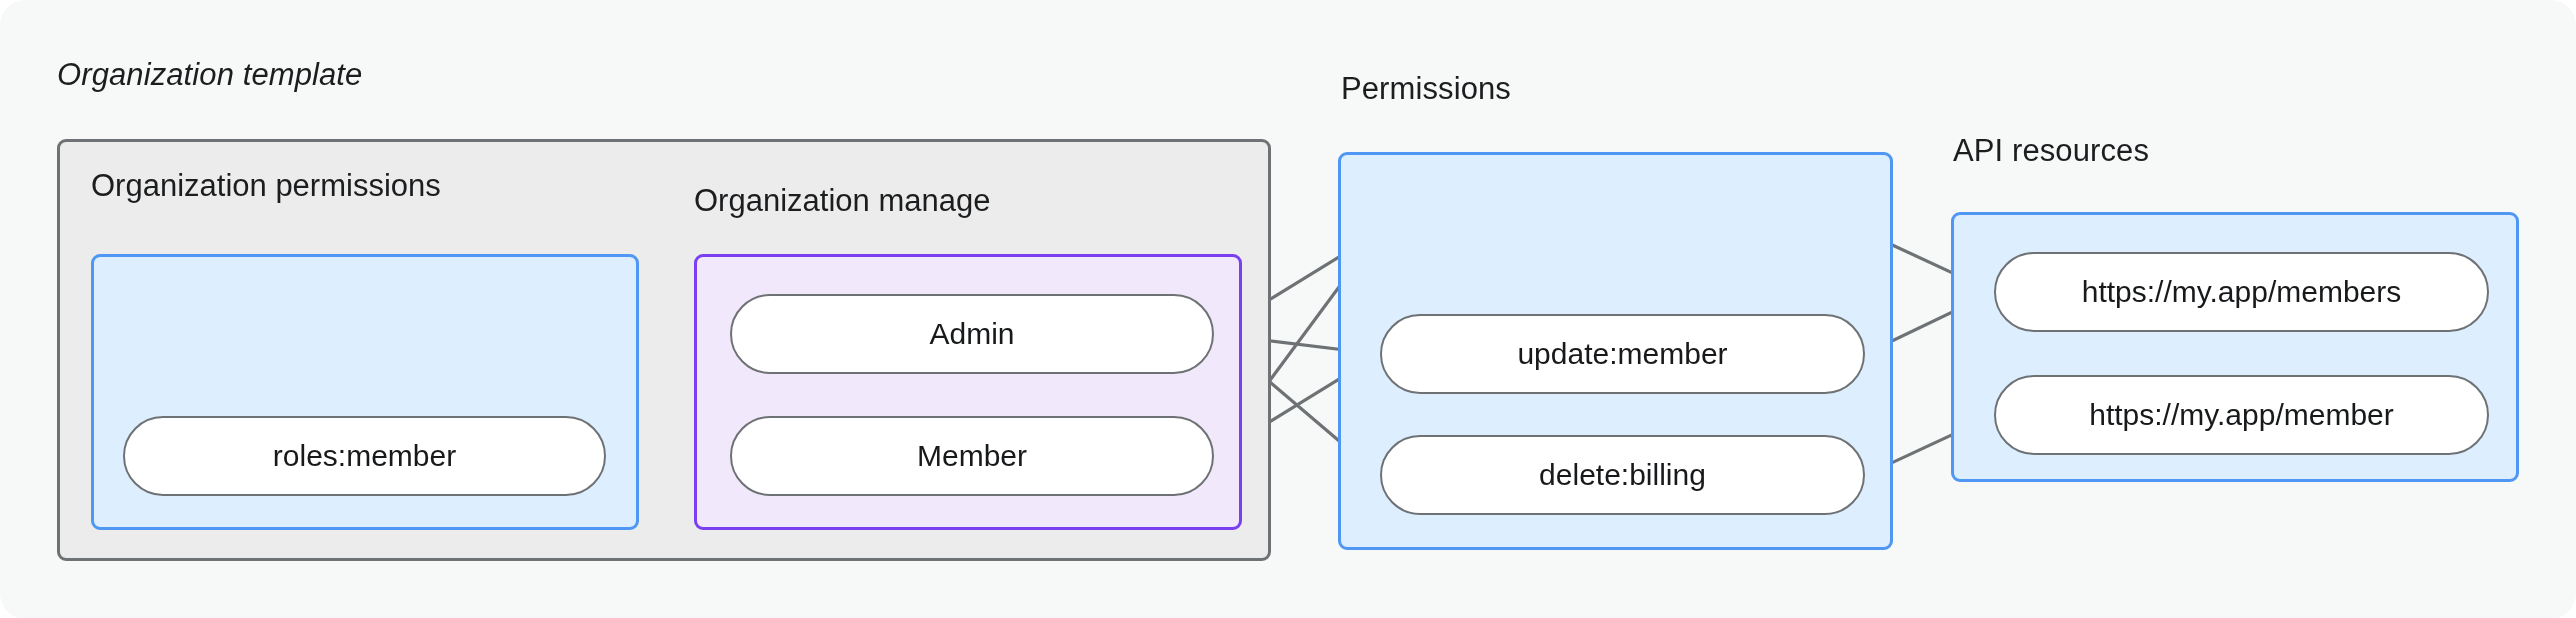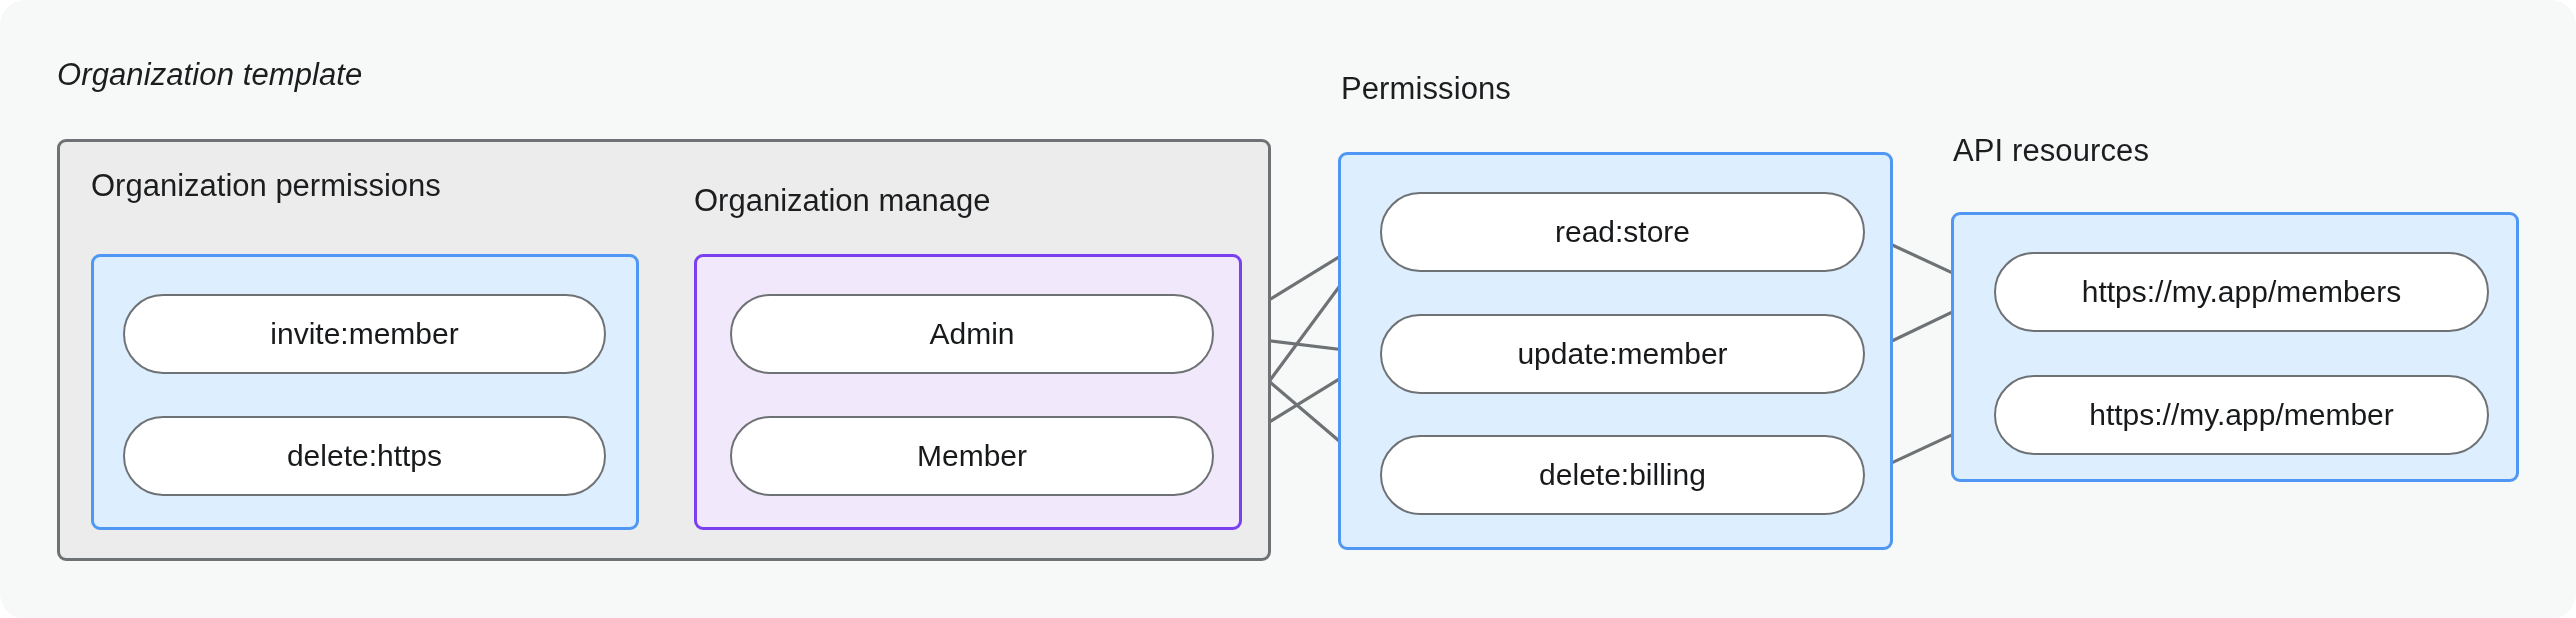--- a/index.html
+++ b/index.html
@@ -113,29 +113,27 @@
   <div class="sub-label" style="left:694px; top:183px;">Organization manage</div>
 
   <div class="box box-blue" style="left:91px; top:254px; width:548px; height:276px;"></div>
 
   <div class="box box-purple" style="left:694px; top:254px; width:548px; height:276px;"></div>
 
   <div class="box box-blue" style="left:1338px; top:152px; width:555px; height:398px;"></div>
 
   <div class="box box-blue" style="left:1951px; top:212px; width:568px; height:270px;"></div>
 
-  <div class="pill" style="left:123px; top:294px; width:483px; height:80px;">invite:member</div>
 
-  <div class="pill" style="left:123px; top:416px; width:483px; height:80px;">delete:https</div>
+  <div class="pill" style="left:123px; top:416px; width:483px; height:80px;">roles:member</div>
 
   <div class="pill" style="left:730px; top:294px; width:484px; height:80px;">Admin</div>
 
   <div class="pill" style="left:730px; top:416px; width:484px; height:80px;">Member</div>
 
-  <div class="pill" style="left:1380px; top:192px; width:485px; height:80px;">read:store</div>
 
   <div class="pill" style="left:1380px; top:314px; width:485px; height:80px;">update:member</div>
 
   <div class="pill" style="left:1380px; top:435px; width:485px; height:80px;">delete:billing</div>
 
   <div class="pill" style="left:1994px; top:252px; width:495px; height:80px;">https://my.app/members</div>
 
   <div class="pill" style="left:1994px; top:375px; width:495px; height:80px;">https://my.app/member</div>
 
 </div>

